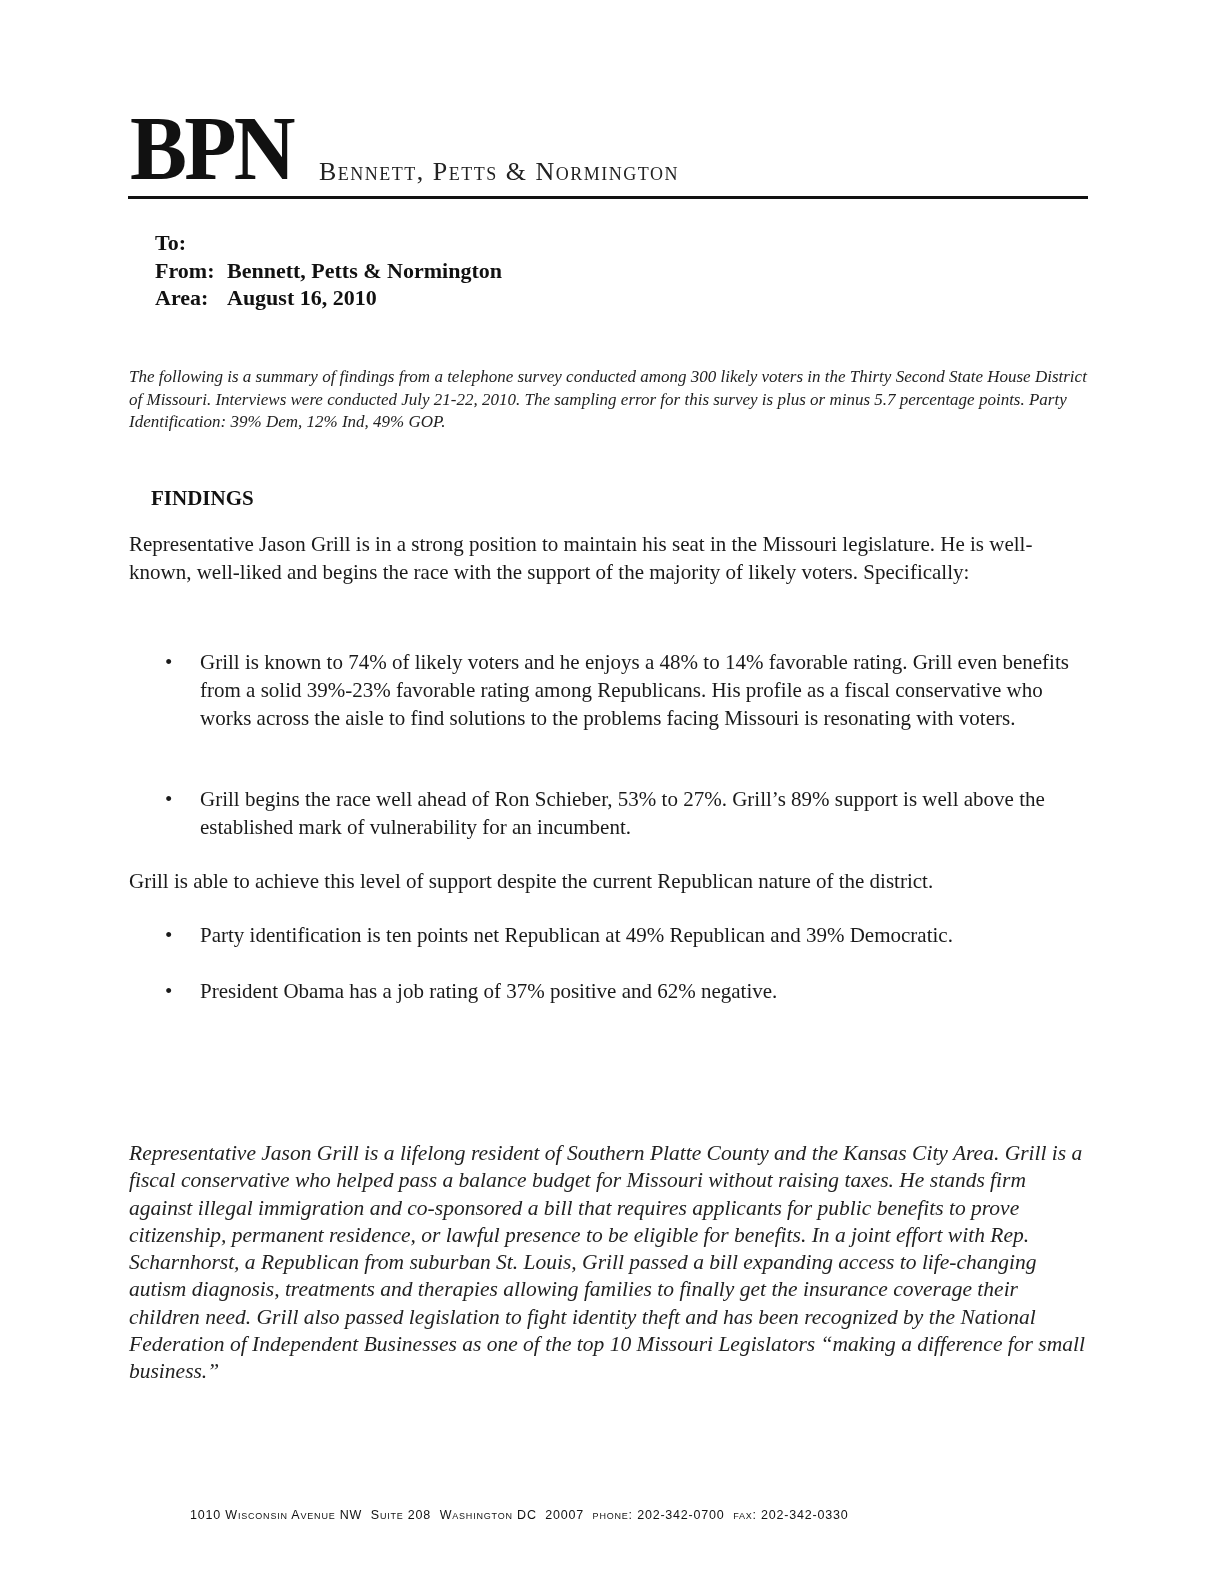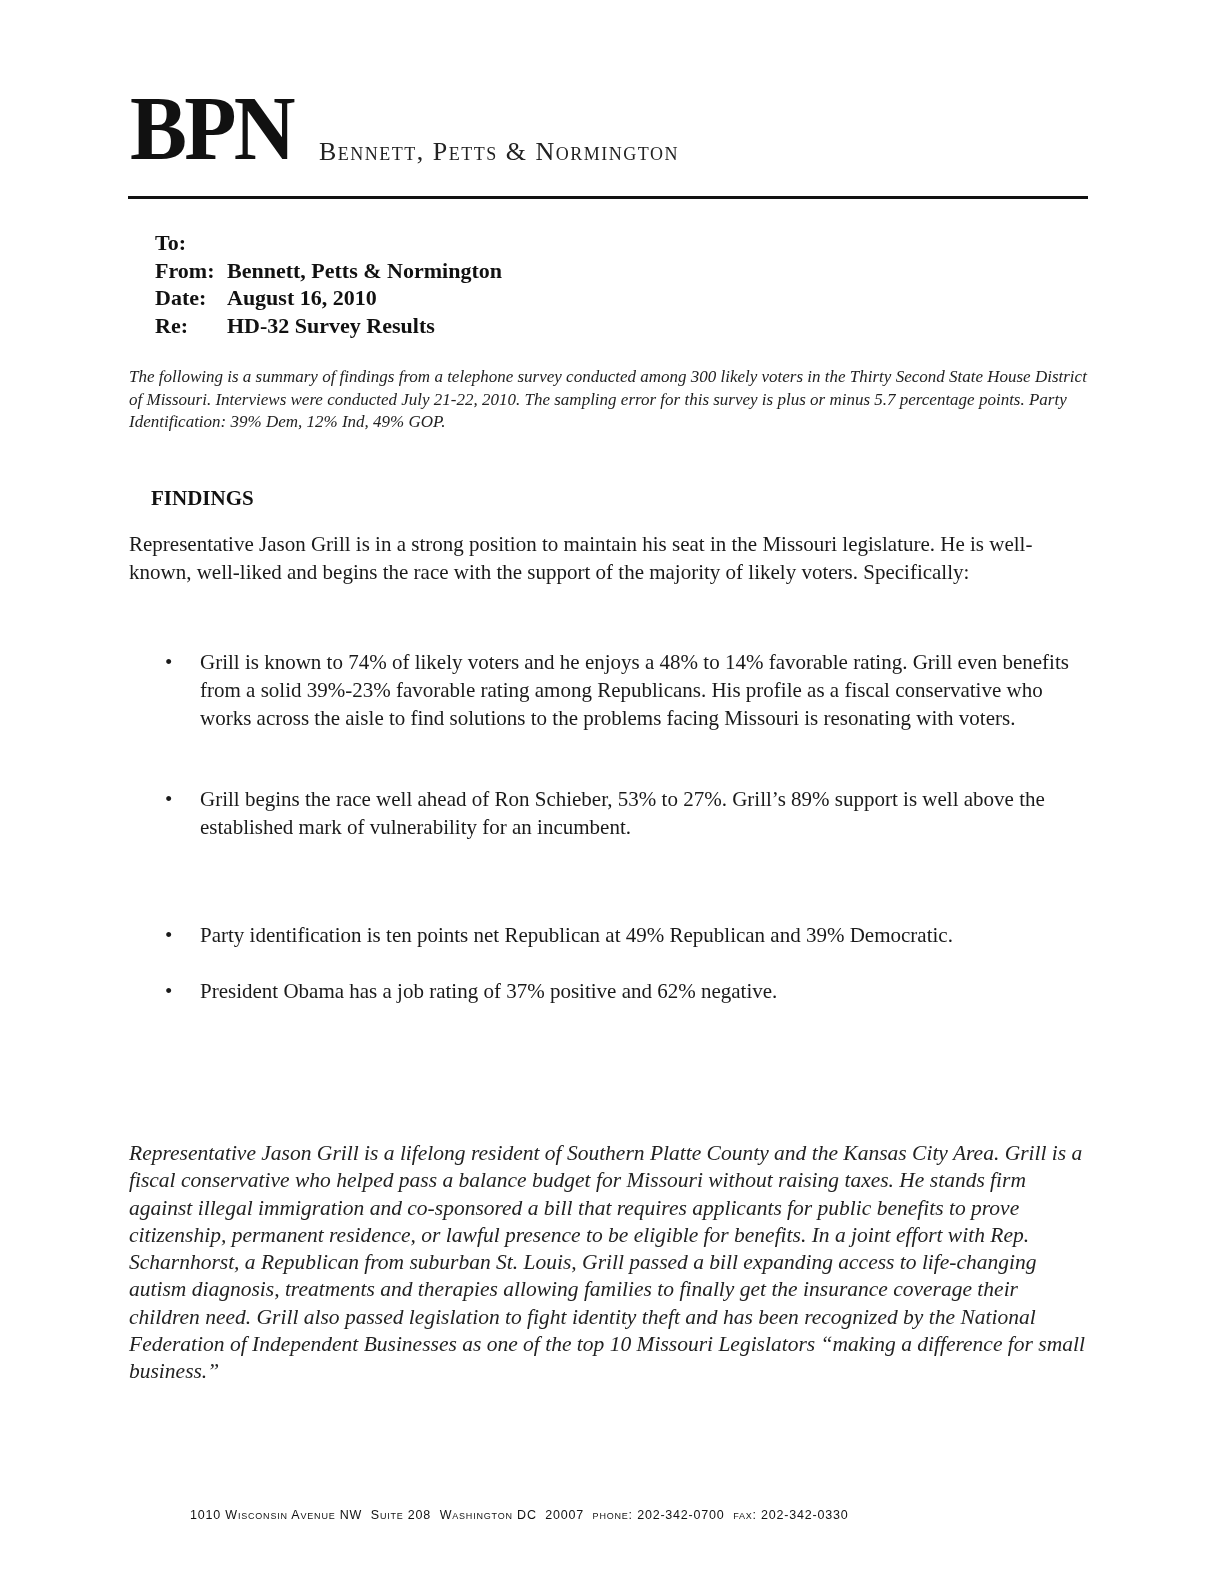--- a/index.html
+++ b/index.html
@@ -1,19 +1,19 @@
 <!DOCTYPE html>
 <html><head>
 <meta charset="utf-8">
 <style>
   html, body { margin: 0; padding: 0; background: #ffffff; }
   body { width: 1224px; height: 1584px; position: relative; overflow: hidden; color: #111; font-family: "Liberation Serif", serif; }
   .page { position: absolute; left: 0; top: 0; width: 1224px; height: 1584px; }
 
-  .letterhead { position: absolute; left: 128px; top: 88px; width: 960px; height: 100px; }
+  .letterhead { position: absolute; left: 128px; top: 108px; width: 960px; height: 100px; }
   .logo { position: absolute; left: 2px; top: 0; font-family: "Liberation Serif", serif; font-weight: bold; font-size: 92px; line-height: 80px; letter-spacing: -3px; color: #111; transform: scaleX(0.93); transform-origin: left top; }
   .firm-name { position: absolute; left: 191px; top: 52px; font-family: "Liberation Serif", serif; font-size: 26px; line-height: 24px; letter-spacing: 1.5px; color: #222; font-variant: small-caps; }
   .rule { position: absolute; left: 128px; top: 196px; width: 960px; height: 3px; background: #111; }
 
   .memo { position: absolute; left: 129px; top: 229px; font-weight: bold; font-size: 22px; line-height: 27.5px; }
   .memo-row { display: flex; margin-left: 26px; }
   .memo-label { width: 72px; }
   .memo-value { }
 
   .intro { position: absolute; left: 129px; top: 366px; width: 960px; font-style: italic; font-size: 17px; line-height: 22.5px; color: #222; }
@@ -43,44 +43,41 @@
   <div class="memo">
     <div class="memo-row">
       <span class="memo-label">To:</span>
       <span class="memo-value"></span>
     </div>
     <div class="memo-row">
       <span class="memo-label">From:</span>
       <span class="memo-value">Bennett, Petts &amp; Normington</span>
     </div>
     <div class="memo-row">
-      <span class="memo-label">Date:</span>
+      <span class="memo-label">Area:</span>
       <span class="memo-value">August 16, 2010</span>
-    </div>
-    <div class="memo-row">
-      <span class="memo-label">Re:</span>
-      <span class="memo-value">HD-32 Survey Results</span>
     </div>
   </div>
 
   <div class="intro">The following is a summary of findings from a telephone survey conducted among 300 likely voters in the Thirty Second State House District of Missouri.  Interviews were conducted July 21-22, 2010.  The sampling error for this survey is plus or minus 5.7 percentage points. Party Identification: 39% Dem, 12% Ind, 49% GOP.</div>
 
   <div class="findings-title">FINDINGS</div>
 
   <div class="para" style="top:530px;">Representative Jason Grill is in a strong position to maintain his seat in the Missouri legislature.  He is well-known, well-liked and begins the race with the support of the majority of likely voters.  Specifically:</div>
 
   <div class="bullet" style="top:648px;">
     <span class="bullet-dot">•</span>
     <span class="bullet-text">Grill is known to 74% of likely voters and he enjoys a 48% to 14% favorable rating.  Grill even benefits from a solid 39%-23% favorable rating among Republicans.  His profile as a fiscal conservative who works across the aisle to find solutions to the problems facing Missouri is resonating with voters.</span>
   </div>
   <div class="bullet" style="top:785px;">
     <span class="bullet-dot">•</span>
     <span class="bullet-text">Grill begins the race well ahead of Ron Schieber, 53% to 27%.  Grill’s 89% support is well above the established mark of vulnerability for an incumbent.</span>
   </div>
 
+  <div class="para" style="top:867px;">Grill is able to achieve this level of support despite the current Republican nature of the district.</div>
 
   <div class="bullet" style="top:921px;">
     <span class="bullet-dot">•</span>
     <span class="bullet-text">Party identification is ten points net Republican at 49% Republican and 39% Democratic.</span>
   </div>
   <div class="bullet" style="top:977px;">
     <span class="bullet-dot">•</span>
     <span class="bullet-text">President Obama has a job rating of 37% positive and 62% negative.</span>
   </div>
 

